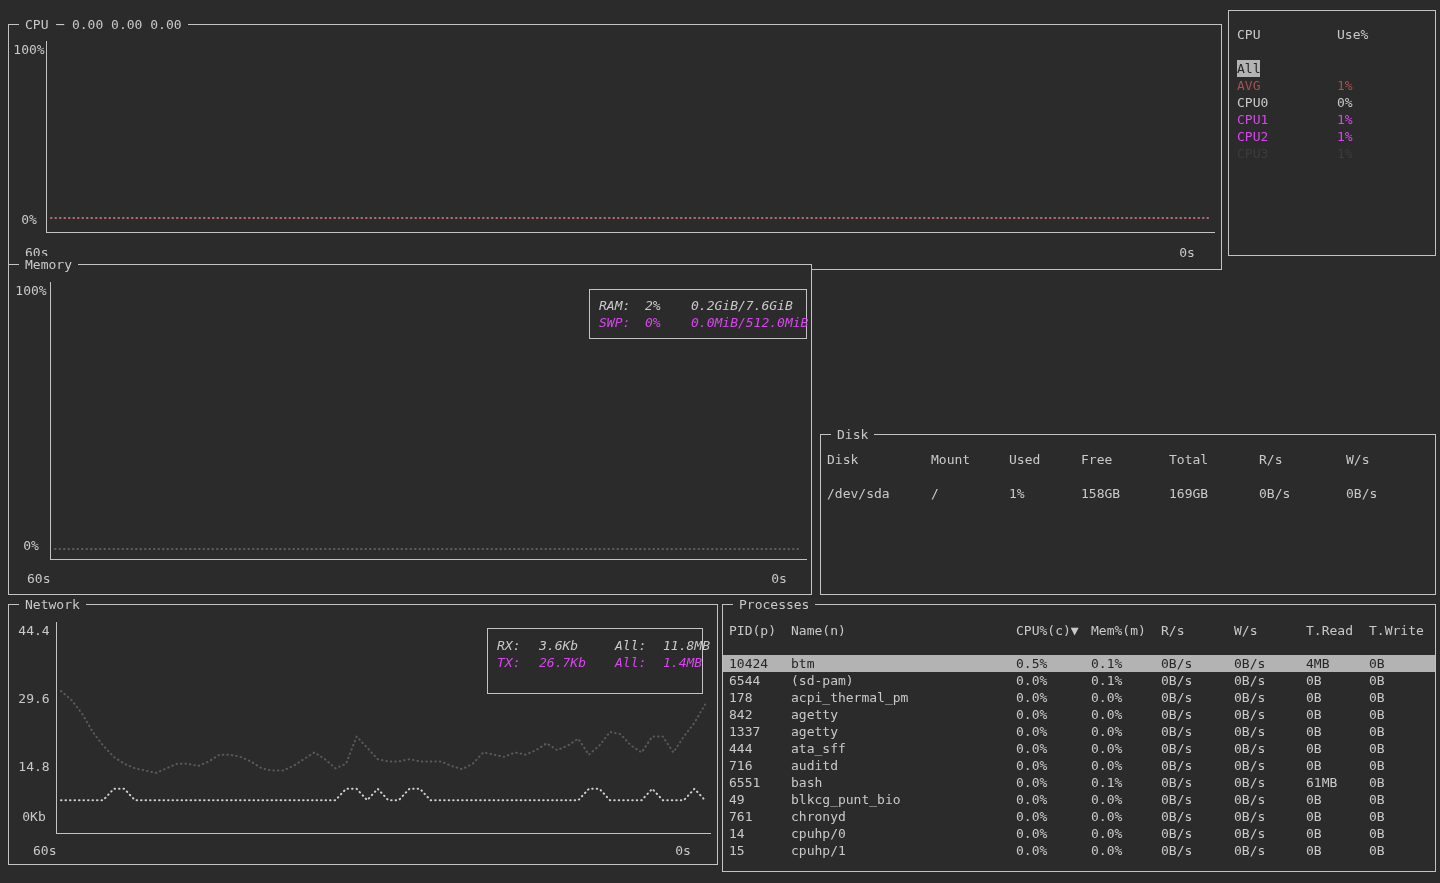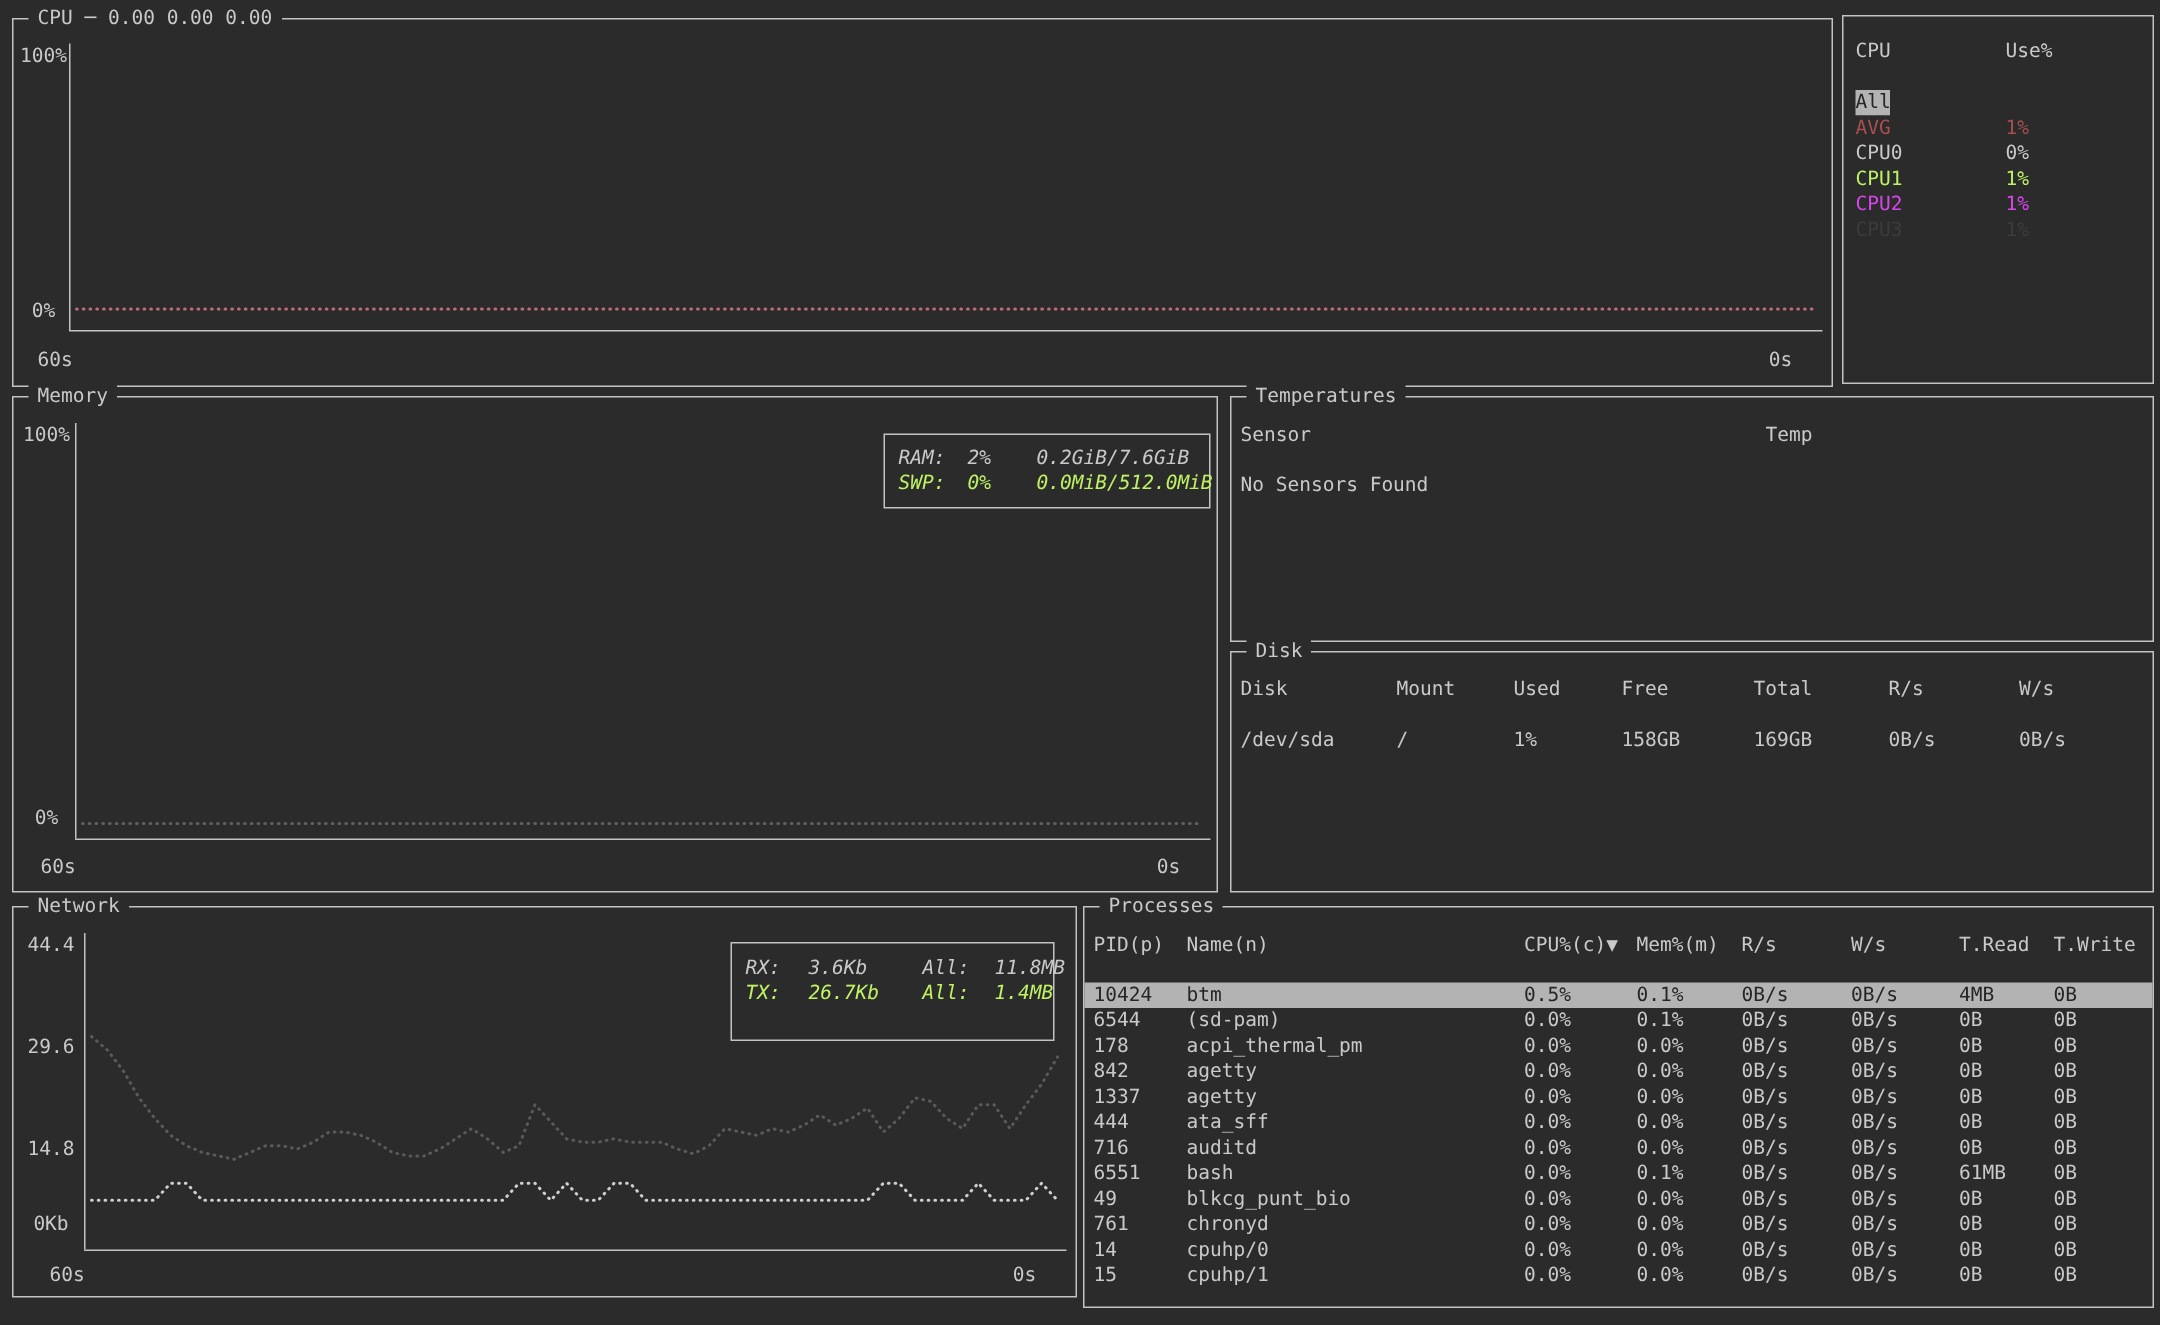--- a/index.html
+++ b/index.html
@@ -22,40 +22,40 @@
   .axis-v { position:absolute; width:1px; background:#c3c3c3; }
   .axis-h { position:absolute; height:1px; background:#c3c3c3; }
   svg.plot { position:absolute; left:0; top:0; }
 
   .tooltip {
     position:absolute; border:1px solid #c3c3c3; background:#2b2b2b; z-index:5;font-style:italic;
   }
   .tooltip .tt-row { display:grid; line-height:17px; padding-left:9px; }
   .tt-mem  { grid-template-columns:46px 46px auto; }
   .tt-net  { grid-template-columns:42px 76px 48px auto; }
-  .dim   { color:#bef264; }
+  .dim   { color:#d946ef; }
   .faint { color:#3c3c3c; }
   .red   { color:#a84f4f; }
   .dimred{ color:#d946ef; }
 
   
   .grid-row { position:relative; display:grid; line-height:17px; height:17px; white-space:pre; overflow:hidden; }
   .grid-row > span { overflow:hidden; }
   .proc-grid { grid-template-columns:62px 225px 75px 70px 73px 72px 63px auto; padding-left:6px; }
   .disk-grid { grid-template-columns:104px 78px 72px 88px 90px 87px auto; padding-left:6px; }
   .leg-grid  { grid-template-columns:100px auto; padding-left:8px; }
   .selected-row { background:#b3b3b3; color:#262626; }
   .sel-inline { background:#b3b3b3; color:#262626; }
 </style>
 </head>
 <body>
 
 <div class="screen">
 
-  <section class="panel" id="cpu-panel" style="left:8px;top:12px;width:1214px;height:246px">
+  <section class="panel" id="cpu-panel" style="left:8px;top:24px;width:1214px;height:246px">
     <span class="panel-title">CPU ─ 0.00 0.00 0.00</span>
     <span class="lbl r" style="left:2px;top:16px;width:36px">100%</span>
     <span class="lbl r" style="left:2px;top:186px;width:36px">0%</span>
     <div class="axis-v" style="left:37px;top:16px;height:191px"></div>
     <div class="axis-h" style="left:37px;top:207px;width:1169px"></div>
     <span class="lbl" style="left:16px;top:219px">60s</span>
     <span class="lbl r" style="left:1160px;top:219px;width:36px">0s</span>
     <svg class="plot" id="cpu-plot" width="1212" height="244">
         <polyline points="42.0,193.0 61.0,193.0 80.0,193.0 99.0,193.0 117.9,193.0 136.9,193.0 155.9,193.0 174.9,193.0 193.9,193.0 212.9,193.0 231.8,193.0 250.8,193.0 269.8,193.0 288.8,193.0 307.8,193.0 326.8,193.0 345.7,193.0 364.7,193.0 383.7,193.0 402.7,193.0 421.7,193.0 440.7,193.0 459.6,193.0 478.6,193.0 497.6,193.0 516.6,193.0 535.6,193.0 554.6,193.0 573.5,193.0 592.5,193.0 611.5,193.0 630.5,193.0 649.5,193.0 668.5,193.0 687.4,193.0 706.4,193.0 725.4,193.0 744.4,193.0 763.4,193.0 782.4,193.0 801.3,193.0 820.3,193.0 839.3,193.0 858.3,193.0 877.3,193.0 896.3,193.0 915.2,193.0 934.2,193.0 953.2,193.0 972.2,193.0 991.2,193.0 1010.2,193.0 1029.1,193.0 1048.1,193.0 1067.1,193.0 1086.1,193.0 1105.1,193.0 1124.1,193.0 1143.0,193.0 1162.0,193.0 1181.0,193.0 1200.0,193.0" fill="none" stroke="#c06c78" stroke-width="2" stroke-linecap="round" stroke-dasharray="0.5 4"></polyline>
       </svg>
@@ -95,26 +95,20 @@
         <span>0.2GiB/7.6GiB</span>
       </div>
       <div class="tt-row tt-mem dim">
         <span>SWP:</span>
         <span>0%</span>
         <span>0.0MiB/512.0MiB</span>
       </div>
     </div>
   </section>
 
-  <section class="panel" id="temps-panel" style="left:820px;top:264px;width:616px;height:164px">
-    <span class="panel-title">Temperatures</span>
-    <span class="lbl" style="left:6px;top:17px">Sensor</span>
-    <span class="lbl" style="left:356px;top:17px">Temp</span>
-    <span class="lbl" style="left:6px;top:50px">No Sensors Found</span>
-  </section>
 
   <section class="panel" id="disk-panel" style="left:820px;top:434px;width:616px;height:161px">
     <span class="panel-title">Disk</span>
     <div class="grid-row disk-grid" style="position:absolute;left:0;top:16px;width:610px">
       <span>Disk</span>
       <span>Mount</span>
       <span>Used</span>
       <span>Free</span>
       <span>Total</span>
       <span>R/s</span>

